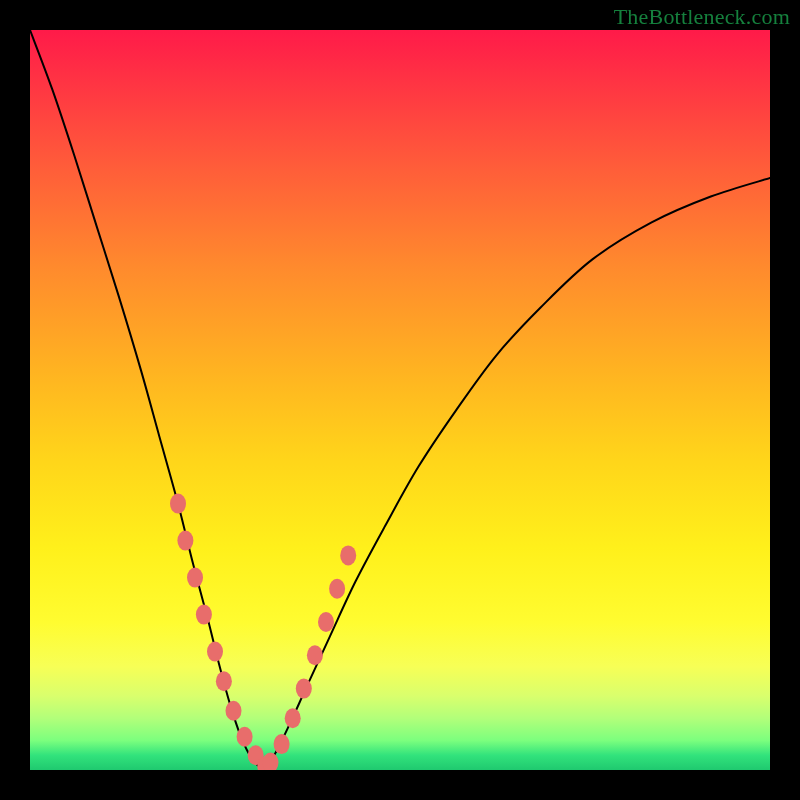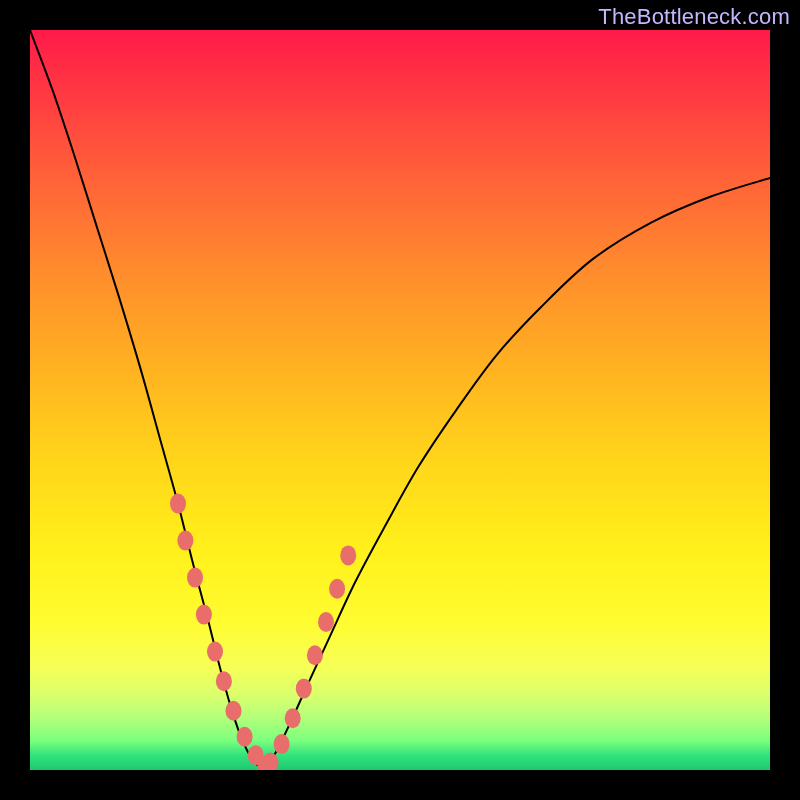--- a/index.html
+++ b/index.html
@@ -37,25 +37,26 @@
       #b2ff7a 93%,
       #7cff7e 96%,
       #32e37c 98%,
       #1fc96f 100%
     );
   }
   .watermark {
     position: absolute;
     top: 4px;
     right: 10px;
-    color: #c4b5fd;
+    color: #15803d;
     font-size: 22px;
     font-weight: 400;
     letter-spacing: 0.2px;
     user-select: none;
+    font-family: Liberation Serif, serif;
   }
   svg.overlay {
     position: absolute;
     left: 0;
     top: 0;
     width: 740px;
     height: 740px;
   }
   .curve {
     fill: none;

